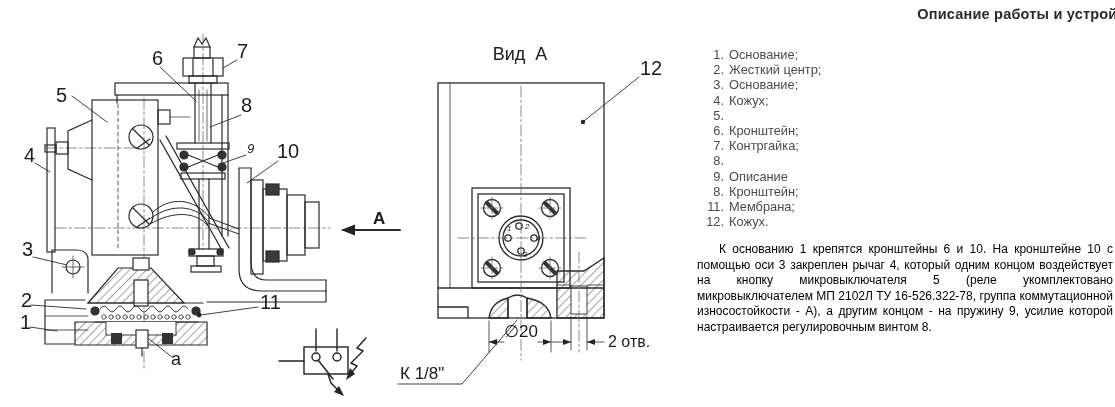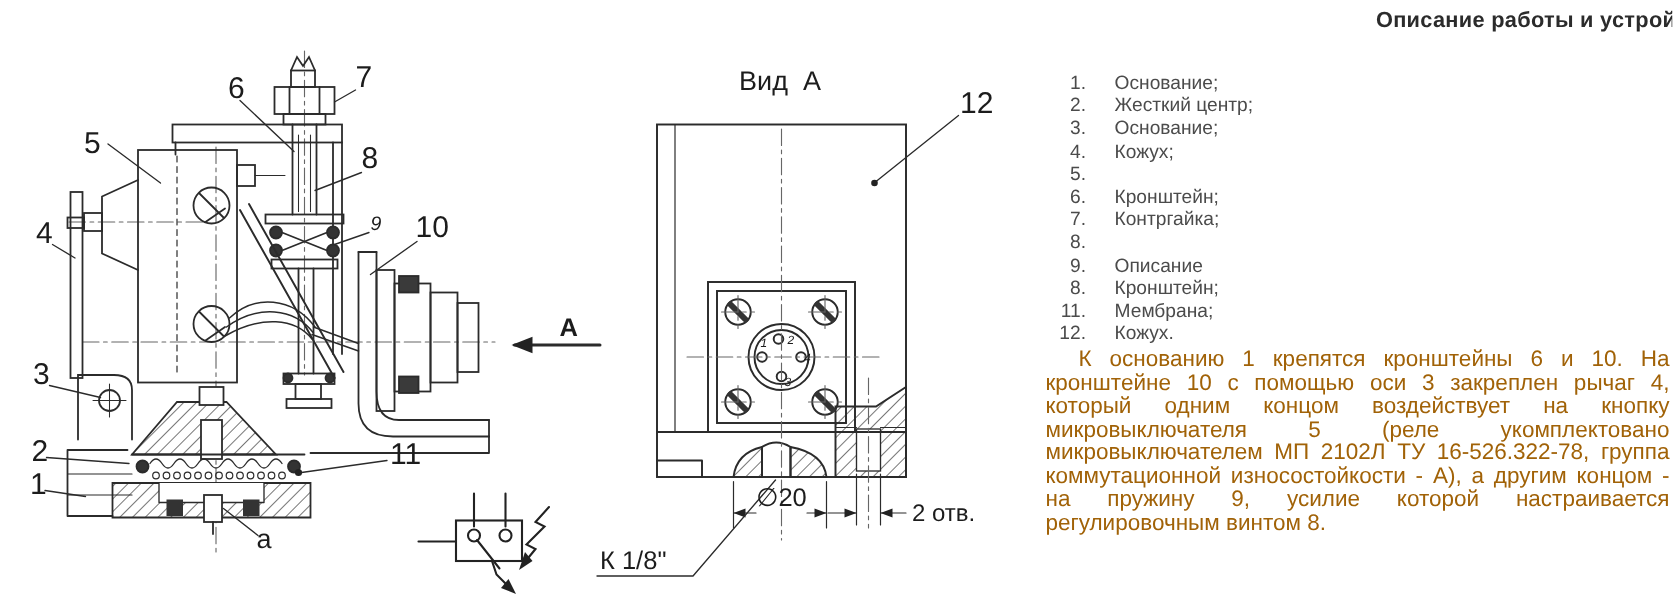--- a/index.html
+++ b/index.html
@@ -6,22 +6,22 @@
   #page{position:relative;width:1115px;height:407px;background:#ffffff;overflow:hidden;
         font-family:"Liberation Sans",sans-serif;}
   #doc-title{position:absolute;left:0;top:6px;width:1115px;text-align:right;
              font-size:14.5px;font-weight:bold;color:#2b2b2b;letter-spacing:.2px;padding-left:36px;}
   #figures{position:absolute;left:0;top:0;}
   
   #right-col{position:absolute;left:697px;top:47px;width:416px;color:#4b4b4b;}
   .plist{font-size:12.8px;line-height:15.2px;}
   .plist .row{display:flex;}
   .plist .num{width:27px;text-align:right;flex:0 0 27px;}
-  .plist .lab{margin-left:19px;}
-  #paras{margin-top:3px;font-size:15px;line-height:15.5px;text-align:justify;color:#a16207;}
+  .plist .lab{margin-left:5px;}
+  #paras{margin-top:13px;font-size:12px;line-height:15.5px;text-align:justify;color:#000000;}
   #paras p{margin:0;text-indent:22px;}
   
   text{font-family:"Liberation Sans",sans-serif;fill:#1c1c1c;}
   .co{font-size:20px;}
   .co-sm{font-size:13px;font-style:italic;}
   .co-a{font-size:18px;}
   .viewa-title{font-size:18px;word-spacing:5px;}
   .dim{font-size:16px;}
   .dim-d{font-size:17px;}
   .pinlbl{font-size:8px;font-style:italic;}

